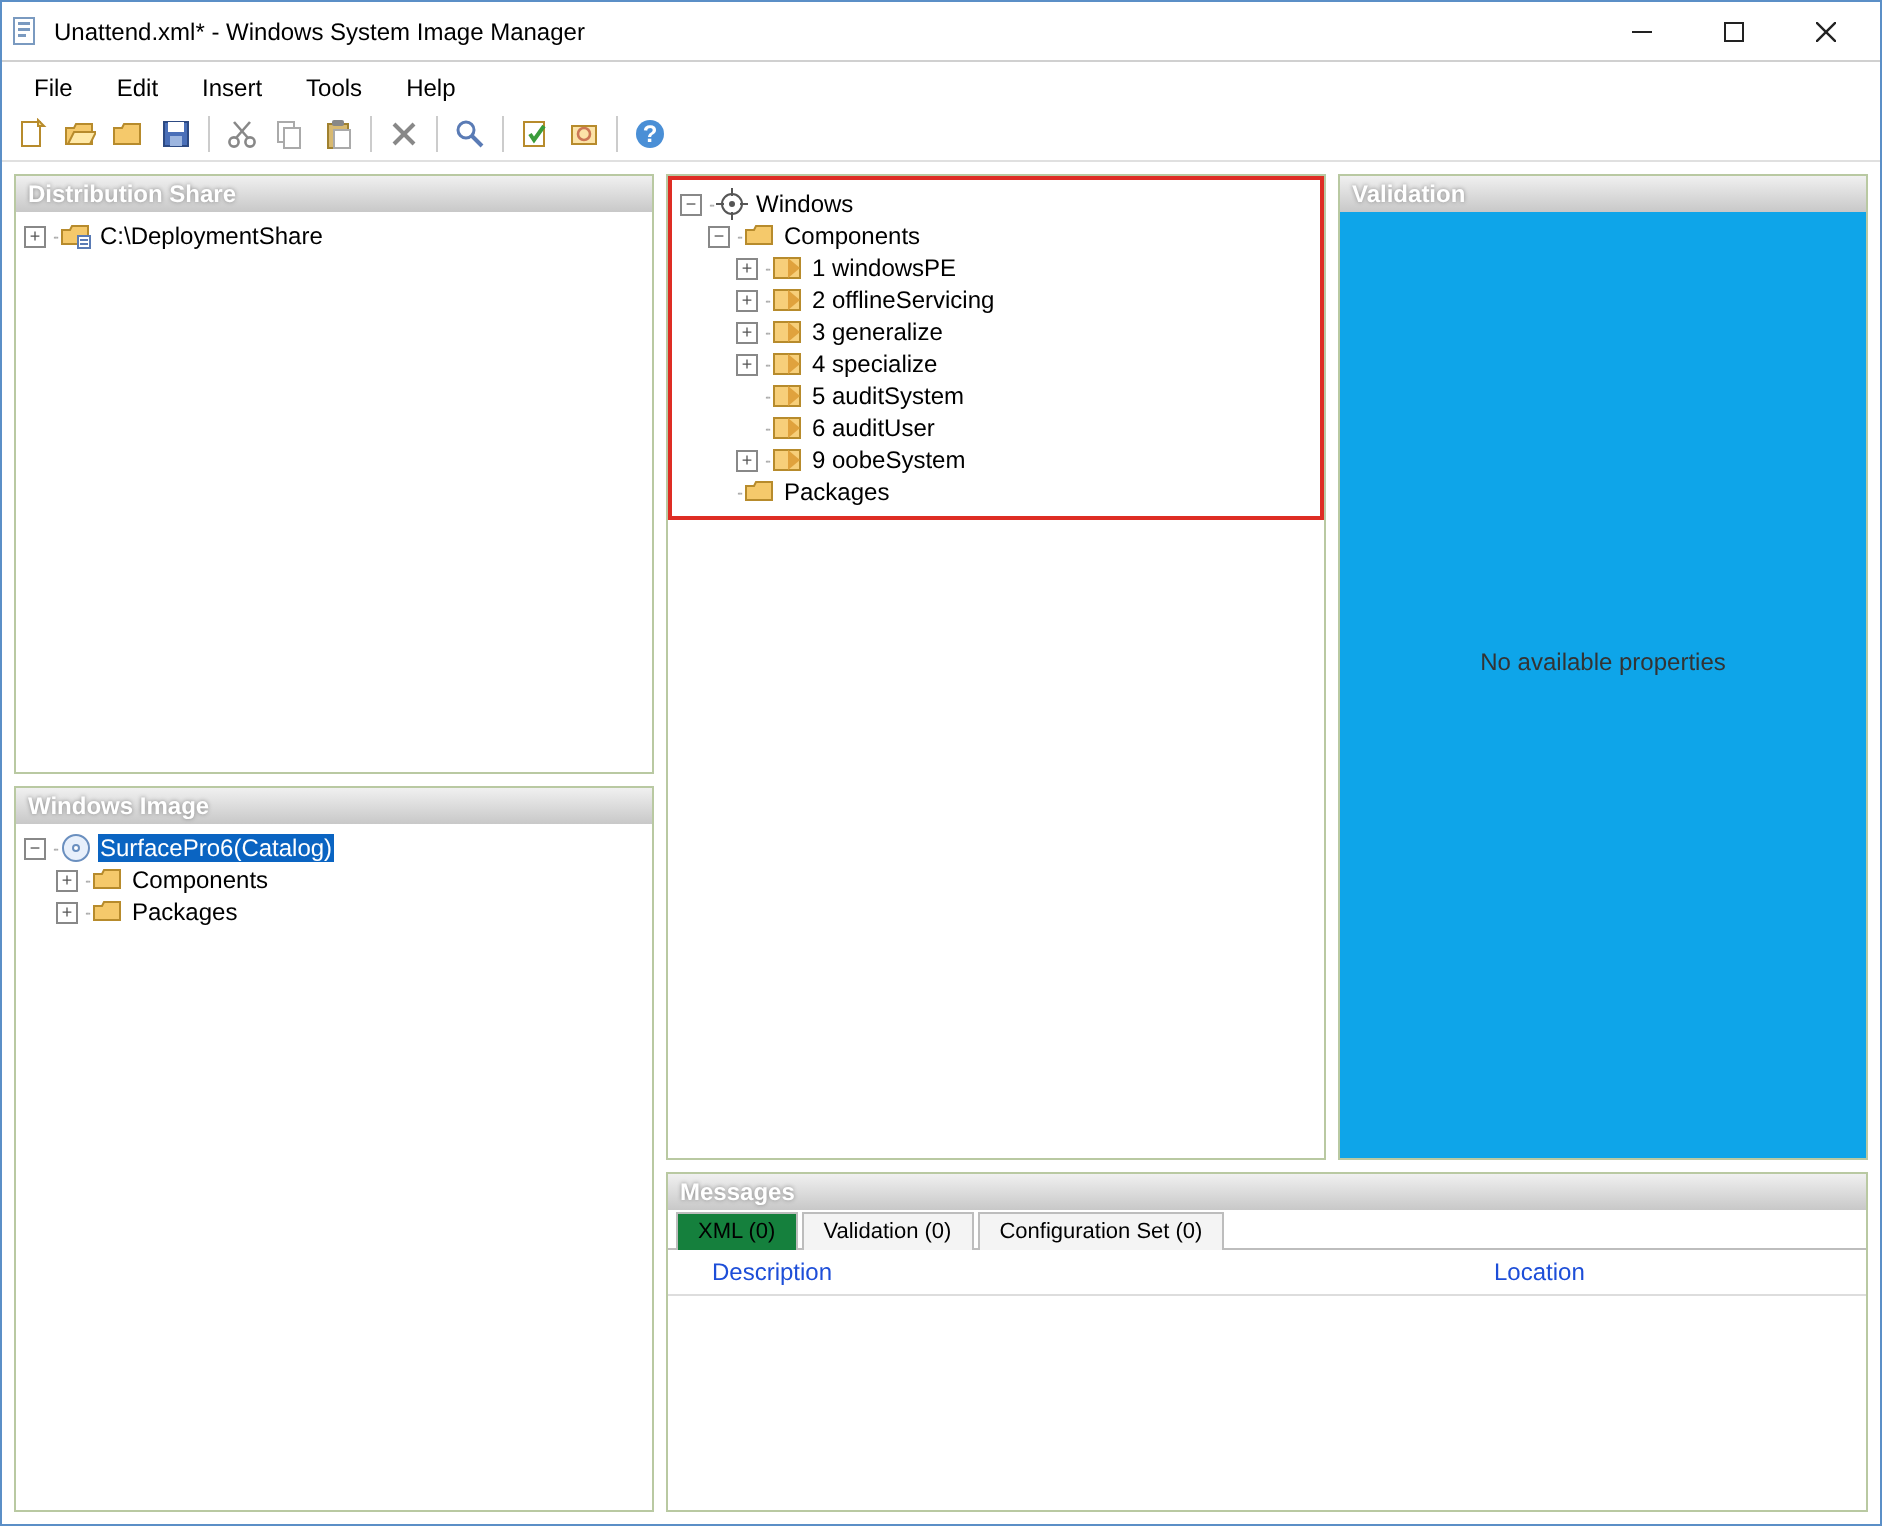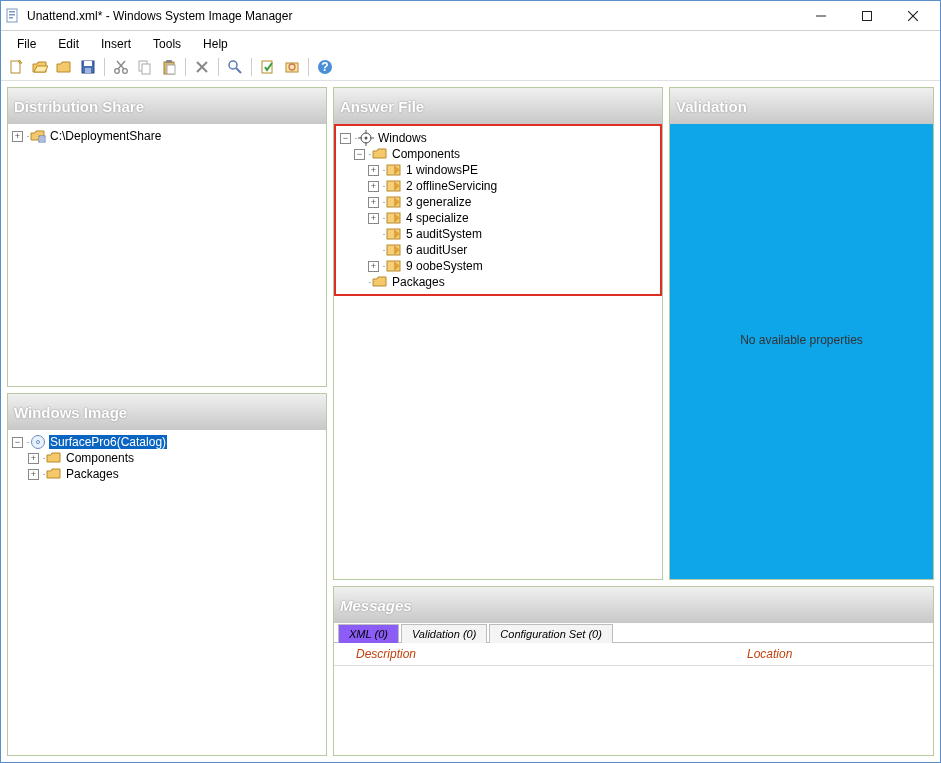--- a/index.html
+++ b/index.html
@@ -9,42 +9,42 @@
 .titlebar .title { flex: 1; color: #000; font-size: 12px; }
 .win-btns { display: flex; }
 .win-btn { width: 46px; height: 28px; display: flex; align-items: center; justify-content: center; color: #222; }
 .menubar { height: 22px; display: flex; align-items: flex-end; padding: 0 6px; gap: 2px; background: #fff; }
 .menu-item { padding: 2px 10px; cursor: default; }
 .toolbar { height: 28px; display: flex; align-items: center; padding: 0 4px; gap: 2px; background: #fff; border-bottom: 1px solid #e0e0e0; }
 .tbtn { width: 22px; height: 22px; display: flex; align-items: center; justify-content: center; cursor: default; border-radius: 2px; }
 .tsep { width: 1px; height: 18px; background: #ccc; margin: 0 3px; }
 .workspace { display: grid; grid-template-columns: 320px 330px 1fr; grid-template-rows: 300px 1fr 170px; gap: 6px; padding: 6px; height: calc(763px - 30px - 22px - 28px - 2px); }
 .panel { border: 1px solid #b9c9a2; background: #fff; display: flex; flex-direction: column; overflow: hidden; }
-.panel-header { height: 36px; background: linear-gradient(#f0f0f0, #c8c8c8); color: #fff; font-weight: bold; padding: 1px 6px; text-shadow: 0 0 2px #888; font-size: 15px; display:flex; align-items:center;}
+.panel-header { height: 18px; background: linear-gradient(#f0f0f0, #c8c8c8); color: #fff; font-weight: bold; padding: 1px 6px; text-shadow: 0 0 2px #888; font-size: 12px; display:flex; align-items:center;}
 .panel-body { flex: 1; padding: 4px; overflow: auto; background: #fff; position: relative; }
 #dist { grid-column: 1; grid-row: 1; }
 #winimg { grid-column: 1; grid-row: 2 / span 2; }
 #answer { grid-column: 2; grid-row: 1 / span 2; }
 #props { grid-column: 3; grid-row: 1 / span 2; }
-#msgs { grid-column: 2 / span 2; grid-row: 3; font-style: italic; }
+#msgs { grid-column: 2 / span 2; grid-row: 3; }
 .tree { font-size: 12px; color: #000; }
 .tree-row { display: flex; align-items: center; height: 16px; white-space: nowrap; }
 .toggle { width: 11px; height: 11px; display: inline-flex; align-items: center; justify-content: center; border: 1px solid #888; font-size: 9px; line-height: 1; margin-right: 3px; cursor: default; background: #fff; color:#555;}
 .toggle.none { border: none; color: transparent; }
 .dots { flex: 0 0 auto; color: #aaa; font-size: 8px; letter-spacing: -2px; margin-right: 2px; }
 .ticon { width: 16px; height: 16px; margin-right: 3px; flex: 0 0 16px; }
 .sel { background: #0a64c2; color: #fff; padding: 0 2px; }
 .tree-row span.lbl { padding: 0 1px; }
 .highlight-box { border: 2px solid #de2d24; padding: 2px 2px 2px 2px; }
 .props-empty { position: absolute; top: 46%; left: 0; right: 0; text-align: center; color: #333; }
 .tabs { display: flex; border-bottom: 1px solid #bdbdbd; padding: 0 4px; background: #fff; }
 .tab { padding: 3px 10px; border: 1px solid #bdbdbd; border-bottom: none; margin-right: 2px; background: #f4f4f4; position: relative; top: 1px; font-size: 11px;}
-.tab.active { background: #8b5cf6; }
+.tab.active { background: #15803d; }
 .msg-body { flex:1; display:flex; flex-direction:column; }
-.msg-table-head { display: flex; border-bottom: 1px solid #ddd; background: #fff; padding: 4px 6px 4px 22px; color: #c2410c; font-size: 12px; }
+.msg-table-head { display: flex; border-bottom: 1px solid #ddd; background: #fff; padding: 4px 6px 4px 22px; color: #1d4ed8; font-size: 12px; }
 .msg-col-desc { flex: 1; }
 .msg-col-loc { flex: 0 0 180px; }
 svg { display: block; }
 .ind { display:inline-block; }
 </style>
 </head>
 <body>
 
 <div class="titlebar">
   <span class="app-icon">
@@ -225,21 +225,20 @@
                 <path d="M1 5 L5 5 L6 3 L14 3 L14 12 L1 12 Z" fill="#f5c96b" stroke="#b78b2c"></path>
               </svg>
             </span>
           <span class="lbl">Packages</span>
         </div>
       </div>
     </div>
   </div>
 
   <div class="panel" id="answer">
-    <div class="panel-header">Answer File</div>
     <div class="panel-body" style="padding:0;">
       <div class="highlight-box">
         <div class="tree" style="padding:2px;">
           <div class="tree-row">
             <span class="toggle">−</span>
             <span class="dots">···</span>
             <span class="ticon">
                 <svg viewBox="0 0 16 16">
                   <circle cx="8" cy="8" r="5" fill="none" stroke="#555"></circle>
                   <circle cx="8" cy="8" r="1.5" fill="#555"></circle>

